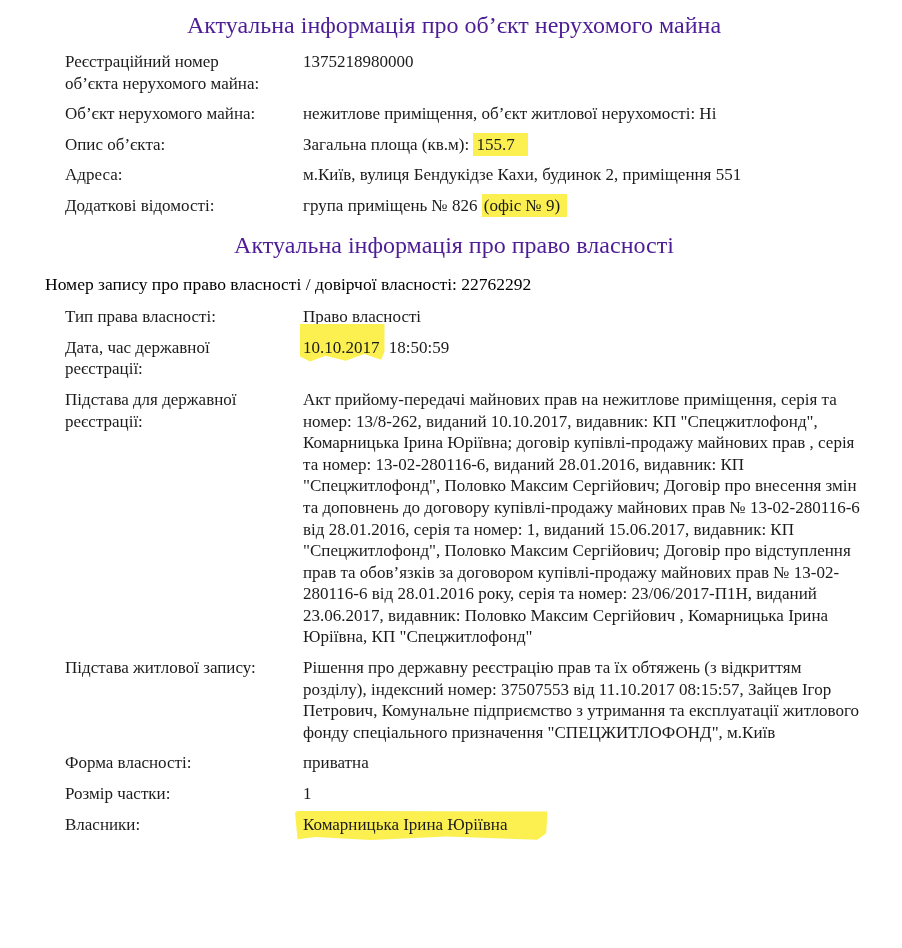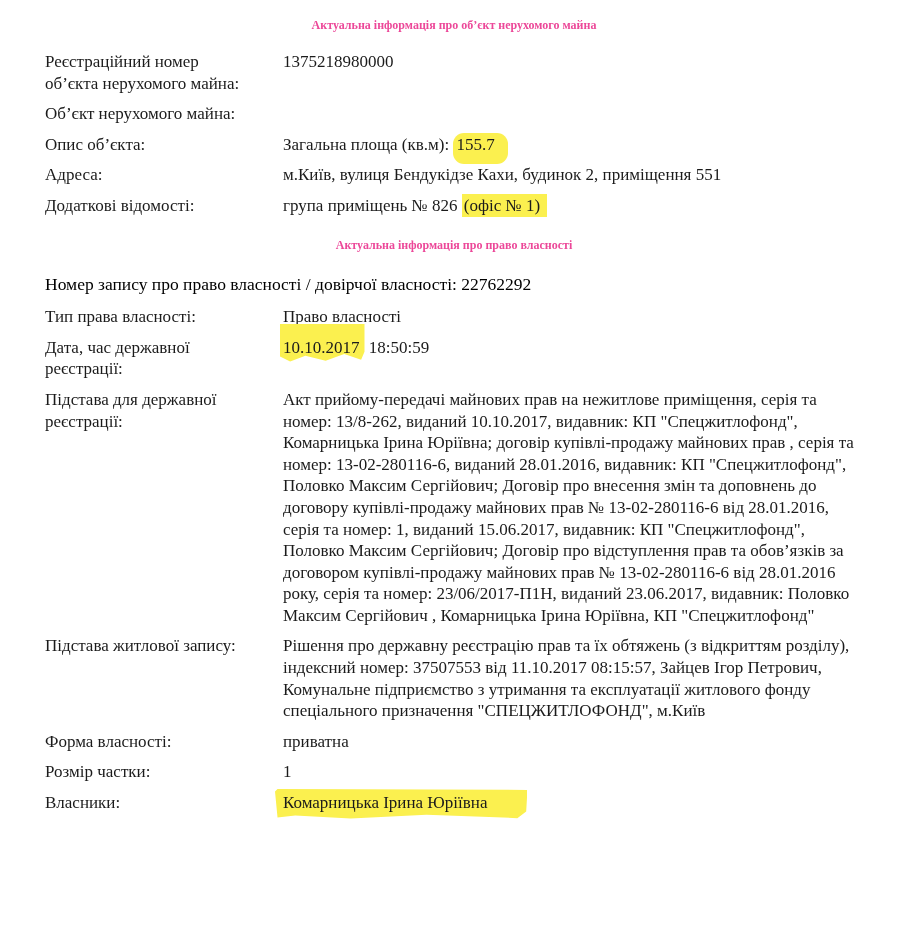--- a/index.html
+++ b/index.html
@@ -9,43 +9,44 @@
     box-sizing: border-box;
     background: #ffffff;
     color: #1b1b1b;
     font-family: "Liberation Serif", serif;
     font-size: 17px;
     line-height: 21.6px;
     padding: 10px 39px 8px 45px;
     overflow: hidden;
   }
   .section-title {
-    font-size: 12px;
-    font-weight: 700;
-    color: #ec4899;
+    font-size: 24px;
+    font-weight: 400;
+    color: #4c1d95;
     text-align: center;
     margin: 4px 0 15px 0;
     line-height: 22px;
   }
   .section-title.second { margin-top: 17px; margin-bottom: 18px; }
   .record-line {
     font-weight: 400;
     color: #000;
     font-size: 17.5px;
     margin: 0 0 11px 0;
   }
   .row {
     display: grid;
     grid-template-columns: 238px 1fr;
     margin-bottom: 9px;
+    margin-left: 20px;
   }
   .label { padding-right: 43px; }
   .value { max-width: 586px; }
   .hl { background: #fbf04f; }
-  .hl-rect155 { padding: 2px 13px 10px 3px; border-radius: 11px; }
+  .hl-rect155 { padding: 2px 13px 2px 3px; }
   .hl-rect-ofis { padding: 2px 7px 2px 2px; }
   .hl-date {
     display: inline;
     padding: 14px 5px 8px 3px;
     margin-left: -3px;
     clip-path: polygon(0 0, 100% 0, 100% 68%, 96% 88%, 76% 74%, 54% 90%, 30% 78%, 12% 92%, 0 80%);
   }
   .hl-owner {
     display: inline;
     padding: 4px 40px 7px 8px;
@@ -61,35 +62,36 @@
   <div class="section-title">Актуальна інформація про об’єкт нерухомого майна</div>
 
   <div>
     <div class="row">
       <div class="label">Реєстраційний номер об’єкта нерухомого майна:</div>
       <div class="value">1375218980000</div>
     </div>
 
     <div class="row">
       <div class="label">Об’єкт нерухомого майна:</div>
+      <div class="value">нежитлове приміщення, об’єкт житлової нерухомості: Ні</div>
     </div>
 
     <div class="row">
       <div class="label">Опис об’єкта:</div>
       <div class="value"><span>Загальна площа (кв.м): </span><span class="hl hl-rect155">155.7</span></div>
     </div>
 
     <div class="row">
       <div class="label">Адреса:</div>
       <div class="value">м.Київ, вулиця Бендукідзе Кахи, будинок 2, приміщення 551</div>
     </div>
 
     <div class="row">
       <div class="label">Додаткові відомості:</div>
-      <div class="value"><span>група приміщень № 826 </span><span class="hl hl-rect-ofis">(офіс № 1)</span></div>
+      <div class="value"><span>група приміщень № 826 </span><span class="hl hl-rect-ofis">(офіс № 9)</span></div>
     </div>
   </div>
 
   <div class="section-title second">Актуальна інформація про право власності</div>
 
   <div class="record-line">Номер запису про право власності / довірчої власності: 22762292</div>
 
   <div>
     <div class="row">
       <div class="label">Тип права власності:</div>

